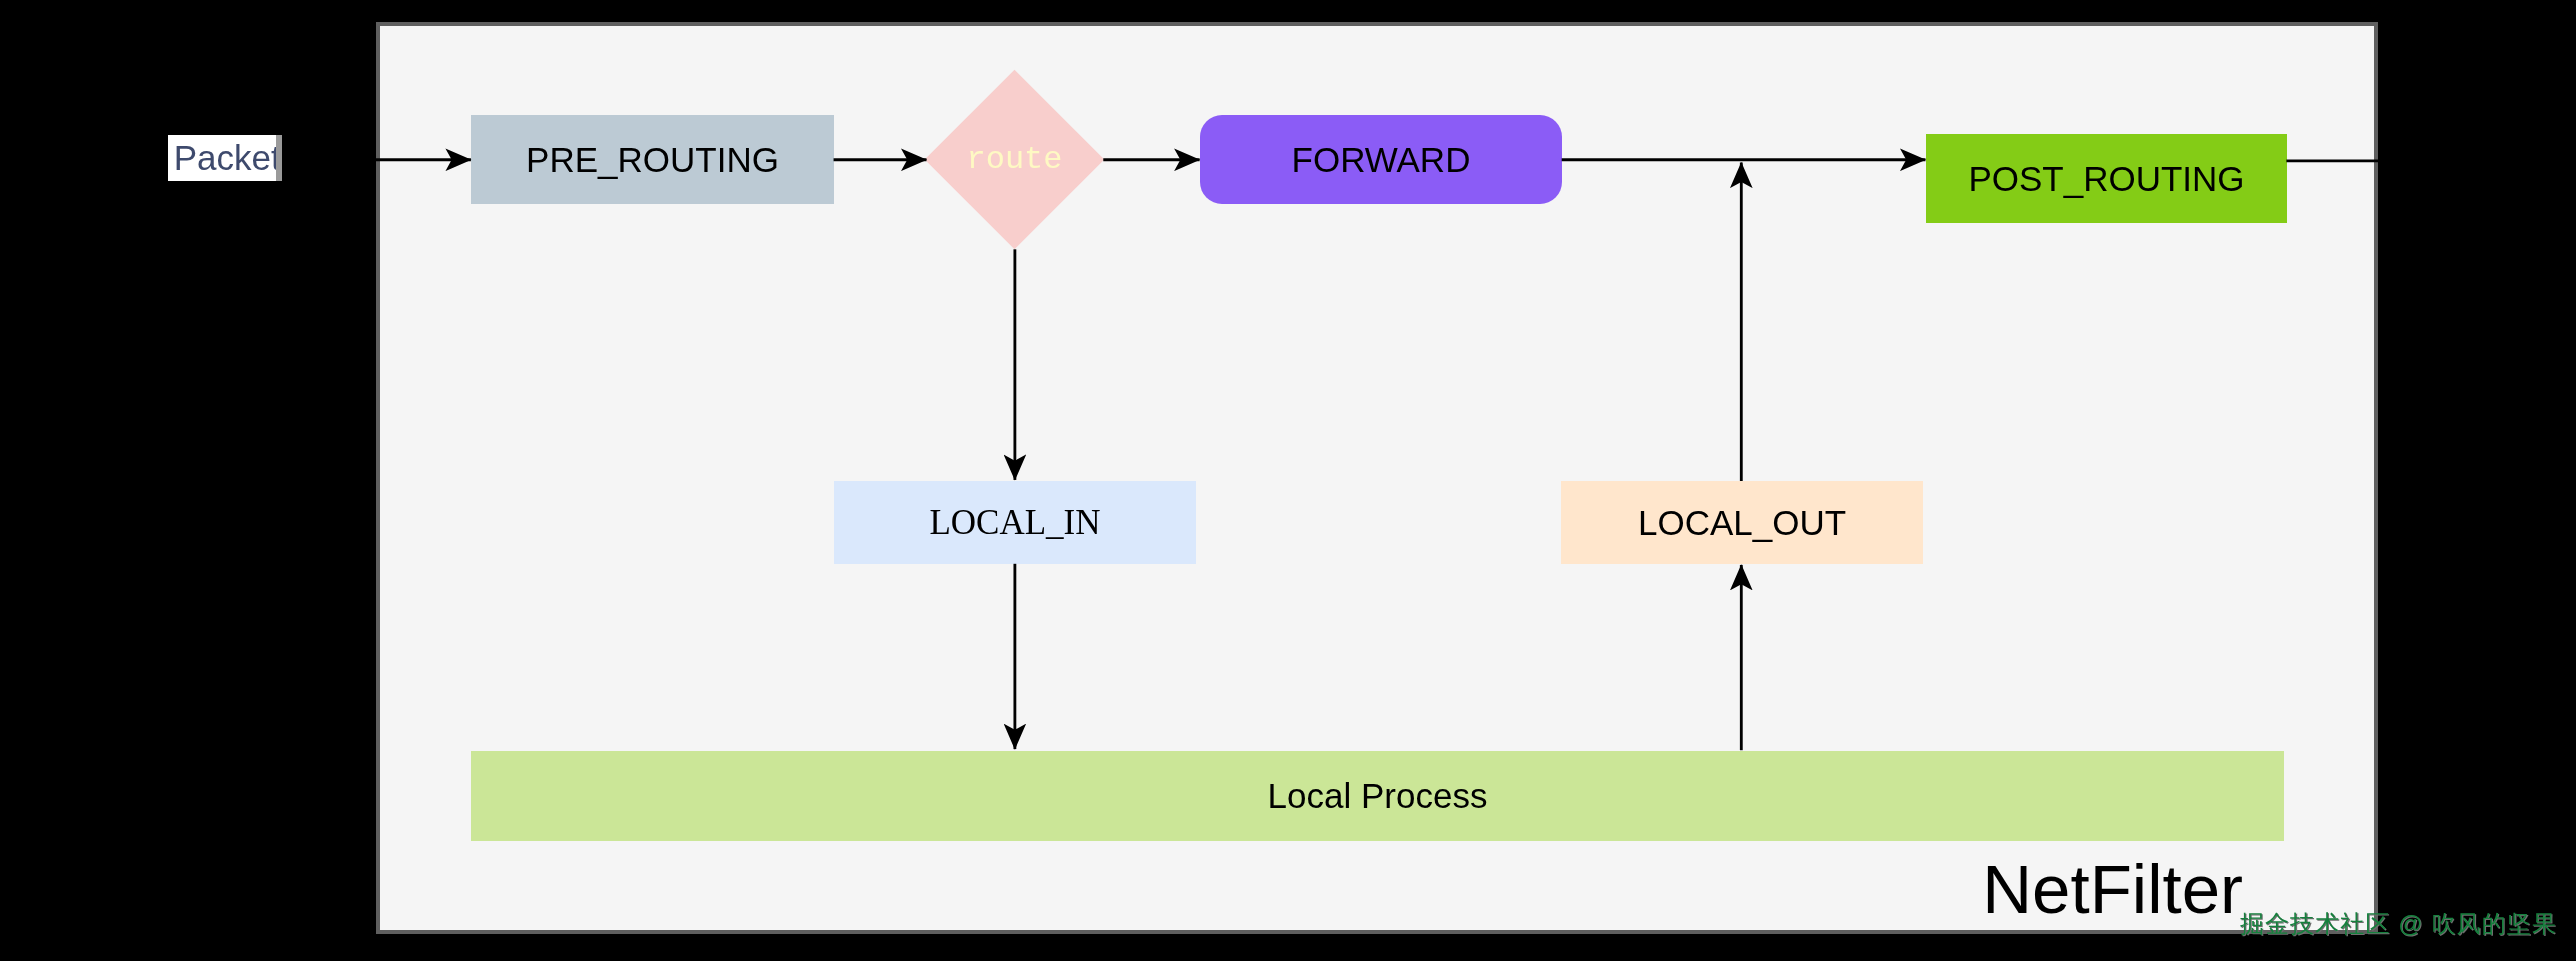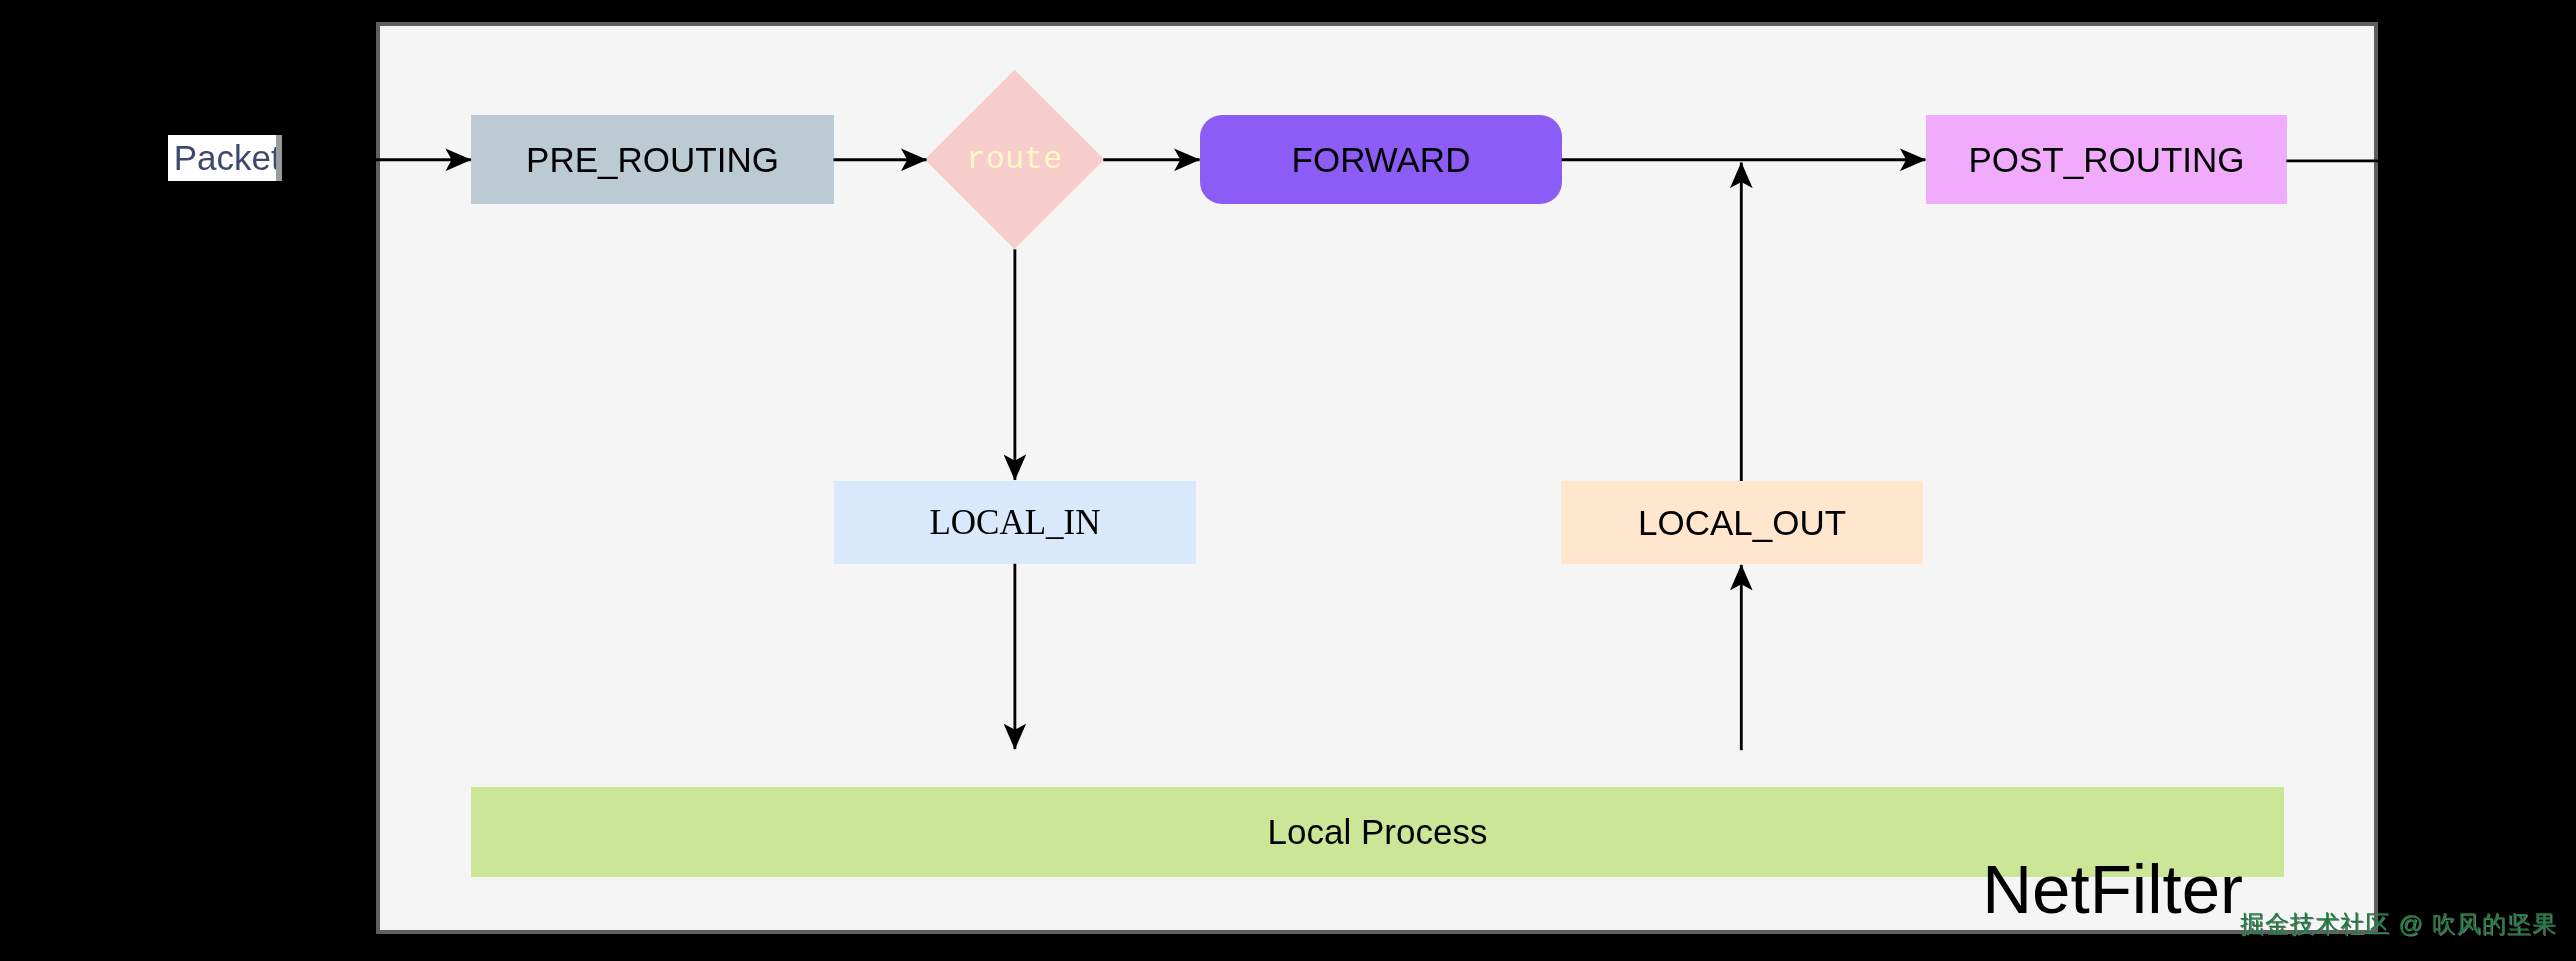--- a/index.html
+++ b/index.html
@@ -120,33 +120,33 @@
     <span>PRE_ROUTING</span>
   </div>
 
   <div class="diamond" style="background-color: rgb(248, 206, 204);"></div>
   <div class="diamond-label">route</div>
 
   <div class="node node-forward" style="background-color: #8b5cf6; border-radius: 22px;">
     <span>FORWARD</span>
   </div>
 
-  <div class="node node-post" style="background-color: #f0abfc;">
+  <div class="node node-post" style="background-color: #84cc16; margin-top: 19px;">
     <span>POST_ROUTING</span>
   </div>
 
   <div class="node node-lin" style="background-color: rgb(218, 232, 252); font-family: Liberation Serif, serif;">
     <span>LOCAL_IN</span>
   </div>
 
   <div class="node node-lout" style="background-color: rgb(255, 230, 204);">
     <span>LOCAL_OUT</span>
   </div>
 
-  <div class="node node-process" style="background-color: rgb(203, 230, 151); margin-top: 36px;">
+  <div class="node node-process" style="background-color: rgb(203, 230, 151);">
     <span>Local Process</span>
   </div>
 
   <svg class="connectors" width="2576" height="961" viewBox="0 0 4544 1696" xmlns="http://www.w3.org/2000/svg">
     <defs>
       <marker id="arrow" markerUnits="userSpaceOnUse" markerWidth="48" markerHeight="40" refX="45" refY="20" orient="auto">
         <path d="M0,0 L46,20 L0,40 L11,20 Z" fill="#000000"></path>
       </marker>
     </defs>
 

